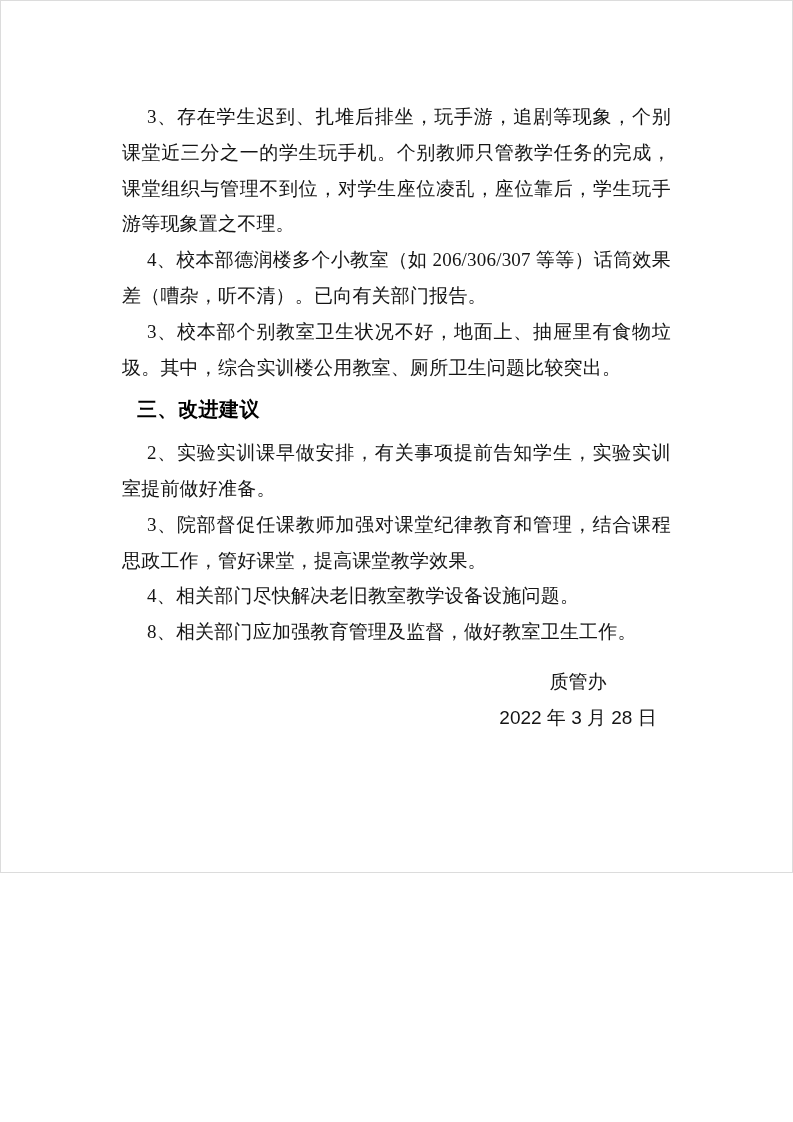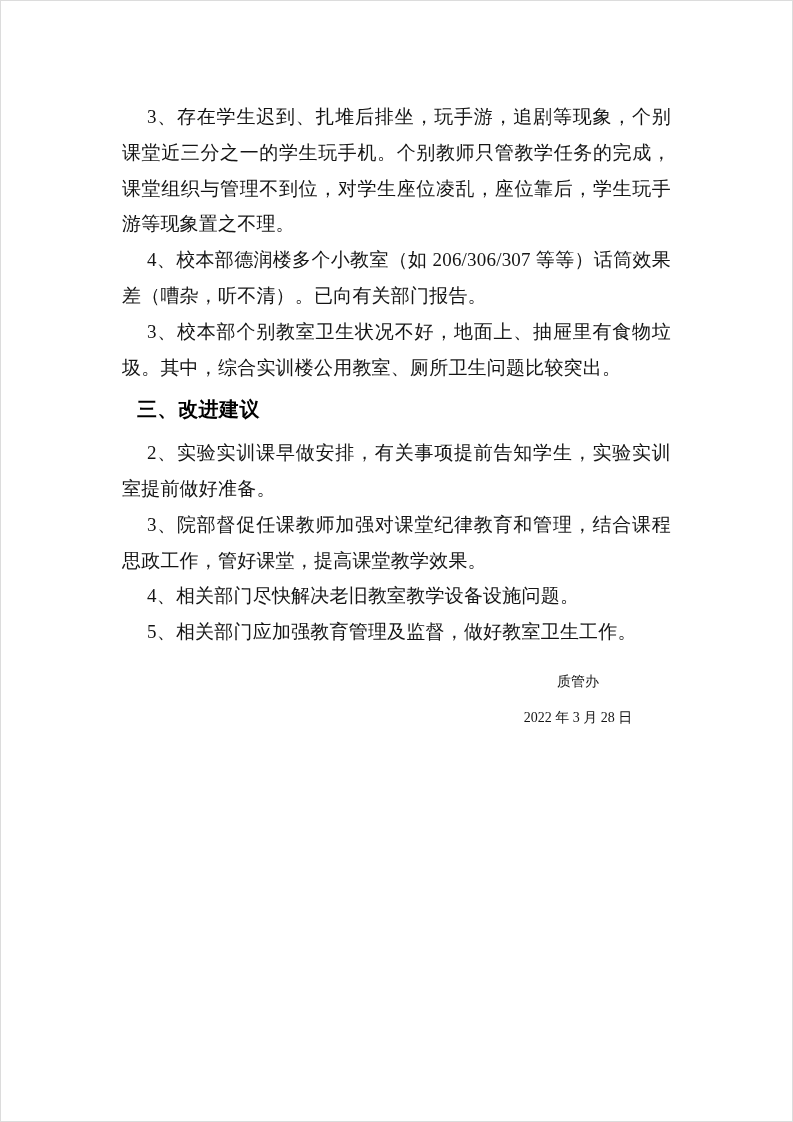--- a/index.html
+++ b/index.html
@@ -3,21 +3,21 @@
 <meta charset="utf-8">
 <style>
   html, body {
     margin: 0;
     padding: 0;
     background: #ffffff;
   }
   .page {
     position: relative;
     width: 793px;
-    height: 1122px;
+    height: 873px;
     box-sizing: border-box;
     background: #ffffff;
     border: 1px solid #dcdcdc;
     padding: 98px 121px 0 121px;
     overflow: hidden;
   }
   .body-para {
     margin: 0;
     font-family: "Liberation Serif", "DejaVu Serif", serif;
     font-size: 19px;
@@ -35,22 +35,22 @@
     line-height: 35.8px;
     color: #000000;
     text-indent: 8px;
     letter-spacing: 0.5px;
   }
   .signature-block {
     margin-top: 14px;
     margin-left: 336px;
     width: 240px;
     text-align: center;
-    font-family: Liberation Serif, serif;
-    font-size: 14px;
+    font-family: Liberation Sans, sans-serif;
+    font-size: 19px;
     line-height: 35.8px;
     color: #141414;
   }
 </style>
 </head>
 <body>
 
 <div class="page">
 
   <p class="body-para">3、存在学生迟到、扎堆后排坐，玩手游，追剧等现象，个别课堂近三分之一的学生玩手机。个别教师只管教学任务的完成，课堂组织与管理不到位，对学生座位凌乱，座位靠后，学生玩手游等现象置之不理。</p>
@@ -61,20 +61,20 @@
 
   <h2 class="section-heading">三、改进建议</h2>
 
 
   <p class="body-para">2、实验实训课早做安排，有关事项提前告知学生，实验实训室提前做好准备。</p>
 
   <p class="body-para">3、院部督促任课教师加强对课堂纪律教育和管理，结合课程思政工作，管好课堂，提高课堂教学效果。</p>
 
   <p class="body-para">4、相关部门尽快解决老旧教室教学设备设施问题。</p>
 
-  <p class="body-para">5、相关部门应加强教育管理及监督，做好教室卫生工作。</p>
+  <p class="body-para">8、相关部门应加强教育管理及监督，做好教室卫生工作。</p>
 
   <div class="signature-block">
     <div>质管办</div>
     <div>2022 年 3 月 28 日</div>
   </div>
 
 </div>
 
 </body></html>

